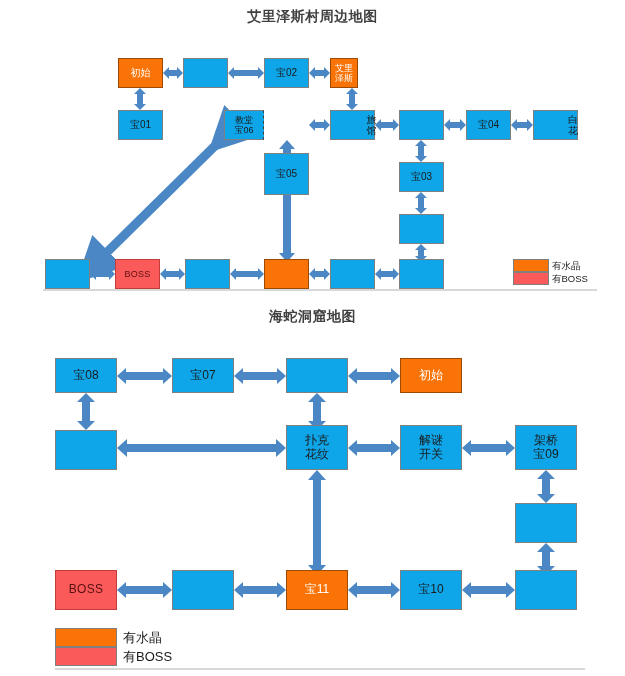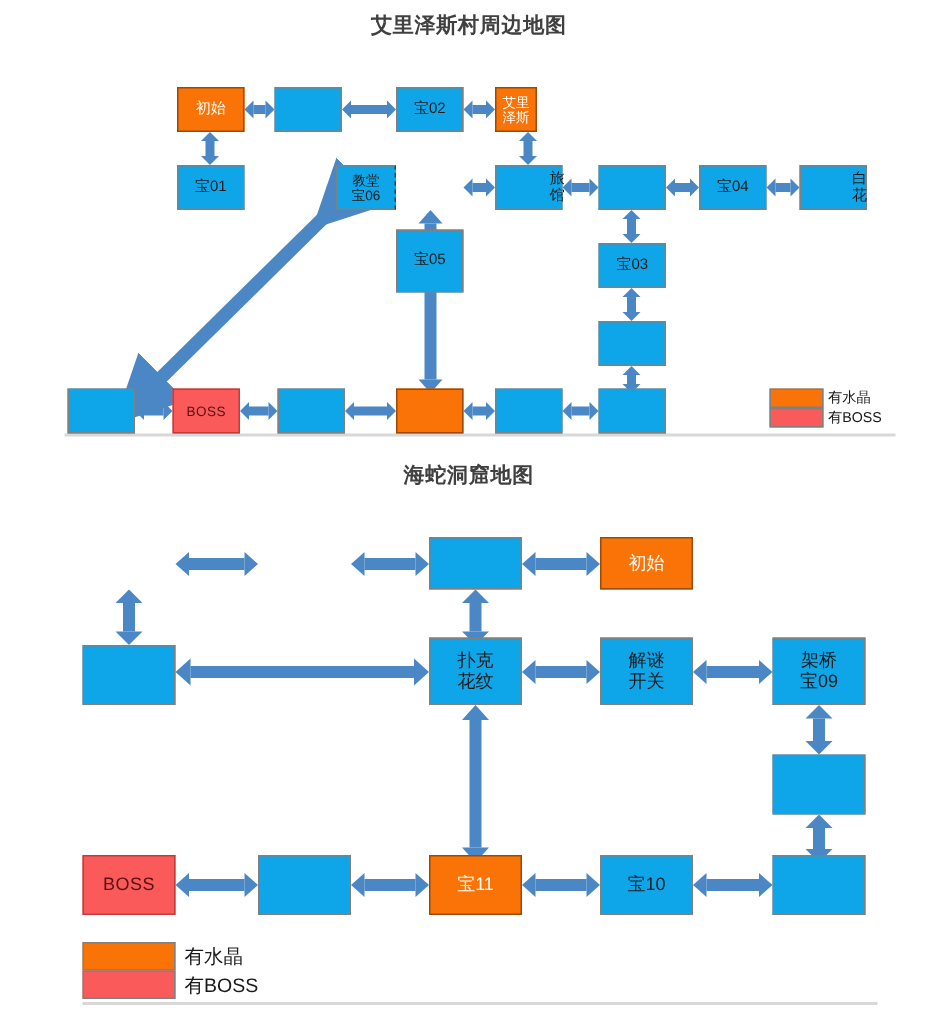--- a/index.html
+++ b/index.html
@@ -255,20 +255,22 @@
     <div class="sw crystal"></div>
     <div class="sw boss"></div>
     <div class="lb crystal">有水晶</div>
     <div class="lb boss">有BOSS</div>
   </div>
 
   <div class="title" id="title-map2">海蛇洞窟地图</div>
 
   <div class="baseline" style="left:55px; top:668px; width:530px;"></div>
 
+  <div class="node" style="left:55px;  top:358px; width:62px; height:35px; font-size:12px;">宝08</div>
+  <div class="node" style="left:172px; top:358px; width:62px; height:35px; font-size:12px;">宝07</div>
   <div class="node" style="left:286px; top:358px; width:62px; height:35px; font-size:12px;"></div>
   <div class="node crystal" style="left:400px; top:358px; width:62px; height:35px; font-size:12px;">初始</div>
 
   <div class="arrow h" style="left:117px; top:367px; width:55px; height:18px;">
     <div class="head left" style="border-width:8px 9px 8px 0; border-right-color:#4A87C4;"></div>
     <div class="bar" style="height:8px; left:9px; right:9px;"></div>
     <div class="head right" style="border-width:8px 0 8px 9px; border-left-color:#4A87C4;"></div>
   </div>
   <div class="arrow h" style="left:234px; top:367px; width:52px; height:18px;">
     <div class="head left" style="border-width:8px 9px 8px 0; border-right-color:#4A87C4;"></div>

